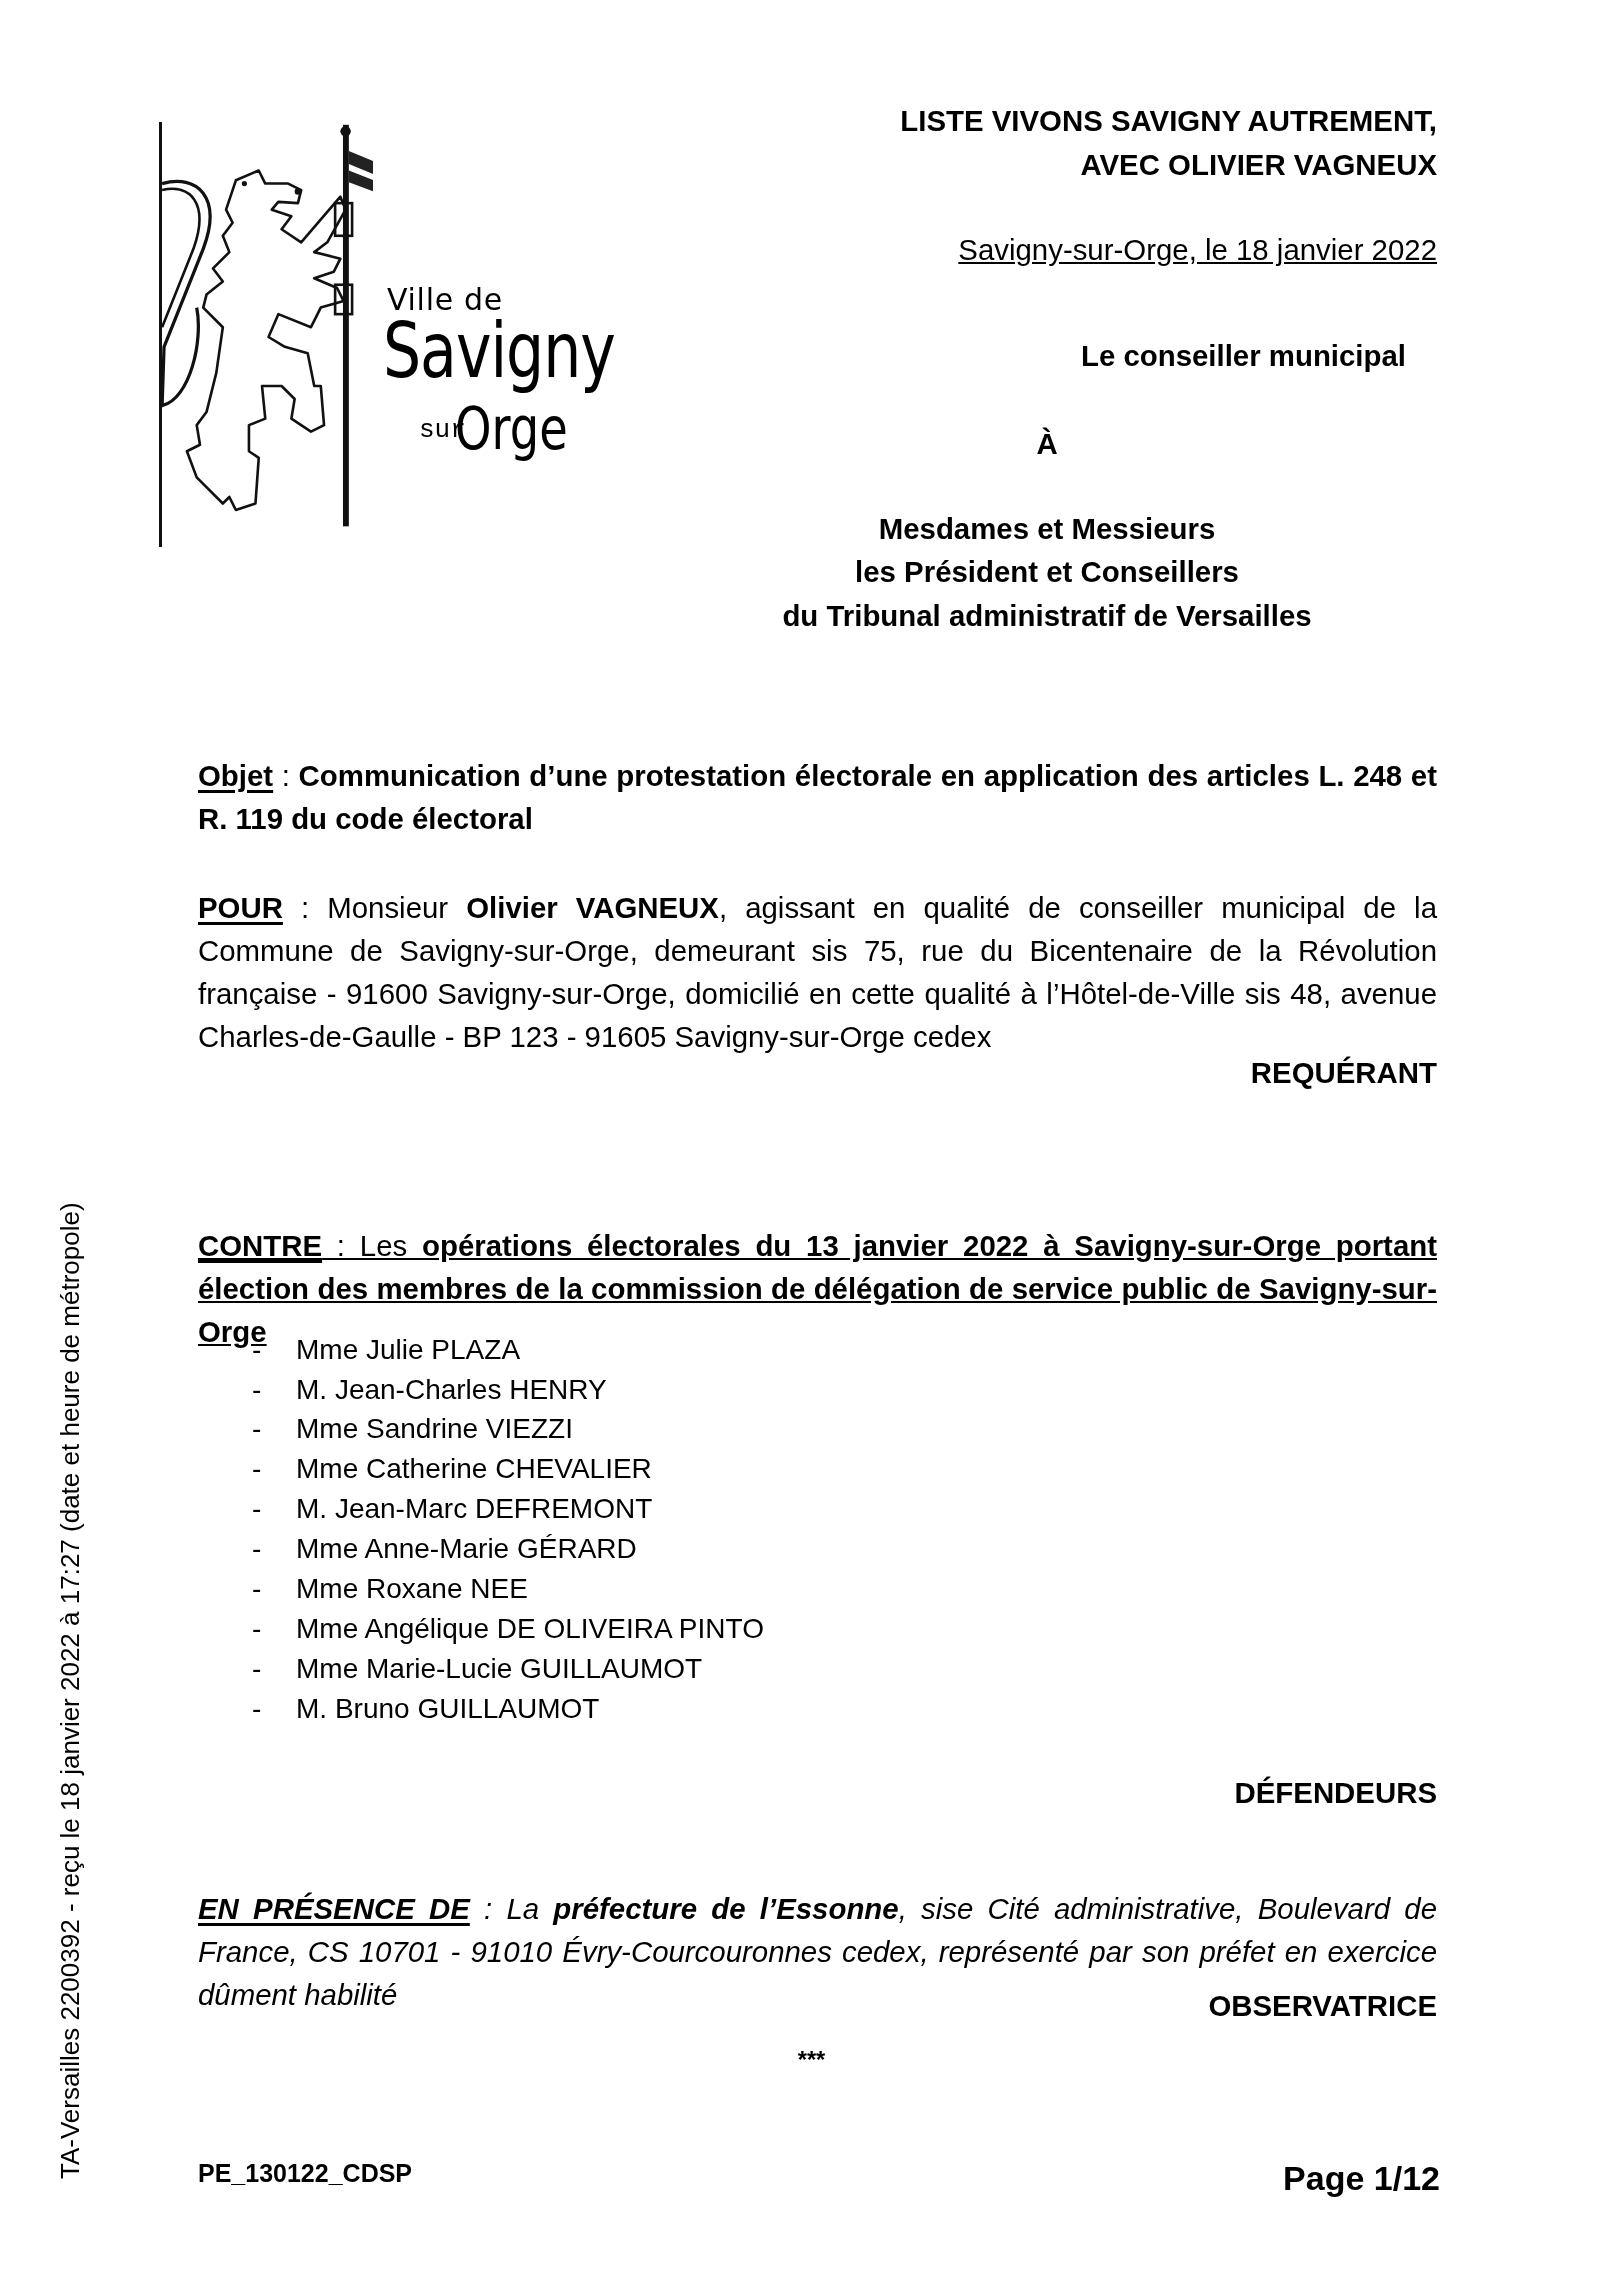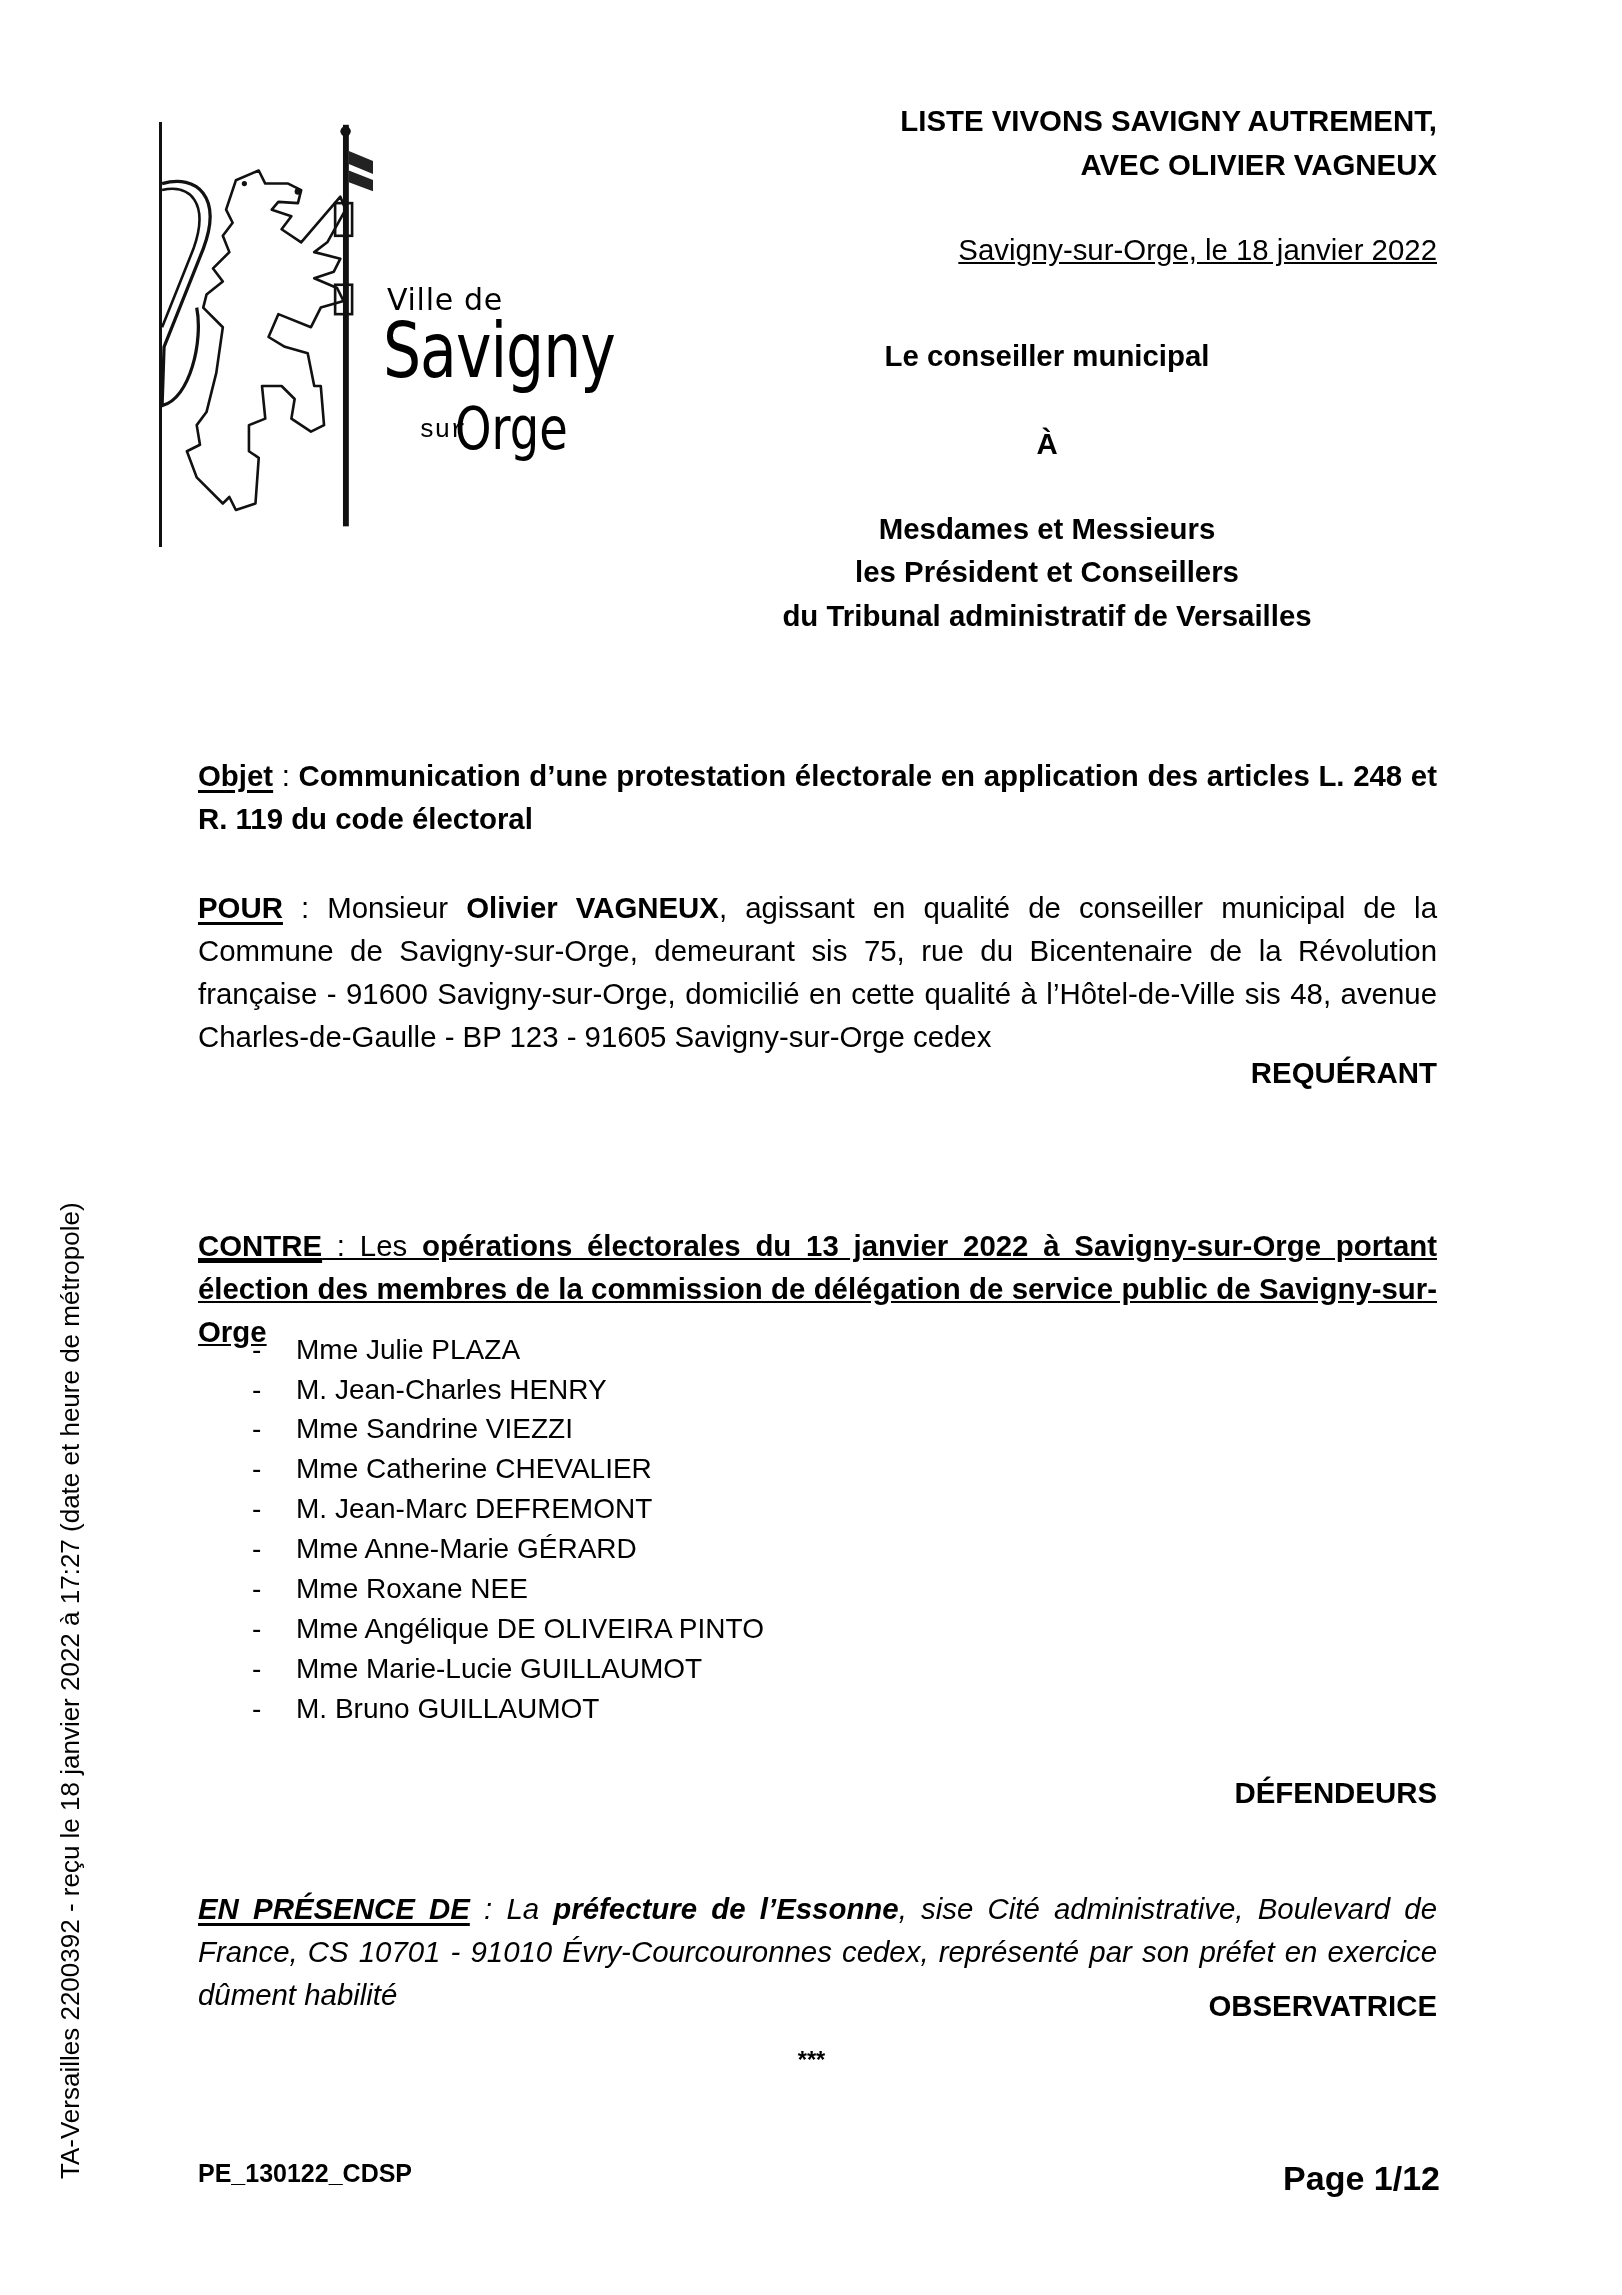--- a/index.html
+++ b/index.html
@@ -55,21 +55,21 @@
   <div class="ville">Ville de</div>
   <div class="savigny">Savigny</div>
   <div class="sur">sur</div>
   <div class="orge">Orge</div>
 </div>
 
 <div class="abs txt bold right" style="left:720px; top:99px; width:717px;">LISTE VIVONS SAVIGNY AUTREMENT,</div>
 <div class="abs txt bold right" style="left:720px; top:143px; width:717px;">AVEC OLIVIER VAGNEUX</div>
 <div class="abs txt right" style="left:720px; top:228px; width:717px;text-decoration:underline;">Savigny-sur-Orge, le 18 janvier 2022</div>
 
-<div class="abs txt bold center" style="left:720px; top:334px; width:654px;">Le conseiller municipal</div>
+<div class="abs txt bold center" style="left:752px; top:334px; width:654px;text-align:right;">Le conseiller municipal</div>
 <div class="abs txt bold center" style="left:720px; top:422px; width:654px;">À</div>
 <div class="abs txt bold center" style="left:687px; top:507px; width:720px;">Mesdames et Messieurs</div>
 <div class="abs txt bold center" style="left:687px; top:550px; width:720px;">les Président et Conseillers</div>
 <div class="abs txt bold center" style="left:687px; top:594px; width:720px;">du Tribunal administratif de Versailles</div>
 
 <div class="abs txt justify" style="left:198px; top:725px; width:1239px;">
   <u class="bold">Objet</u><span> : </span><span class="bold">Communication d’une protestation électorale en application des articles L. 248 et R. 119 du code électoral</span>
 </div>
 
 <div class="abs txt justify" style="left:198px; top:857px; width:1239px;">

